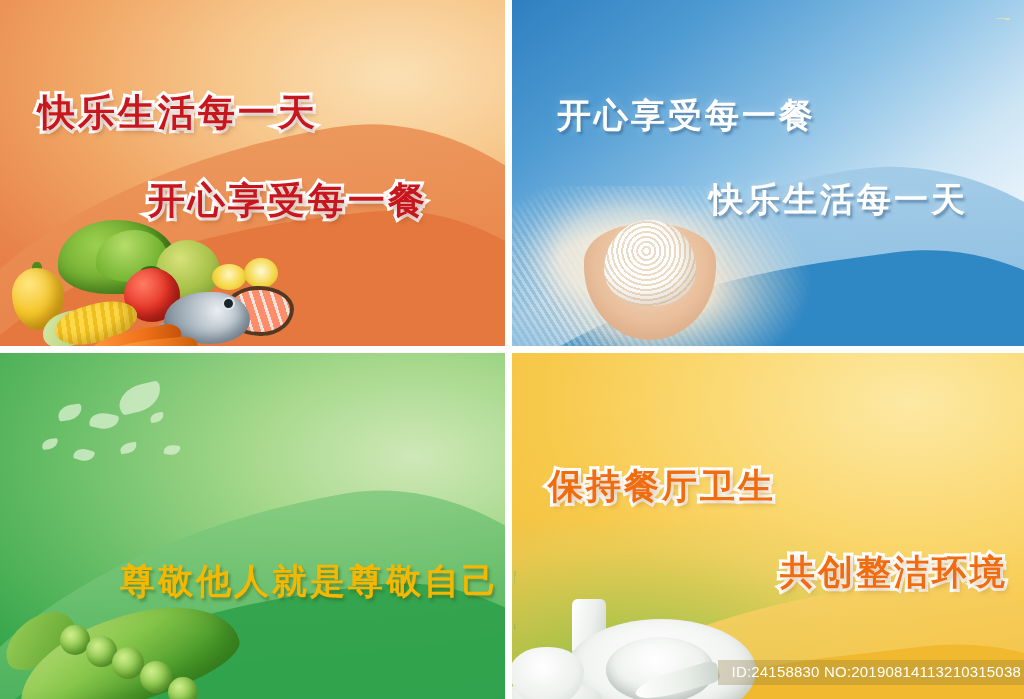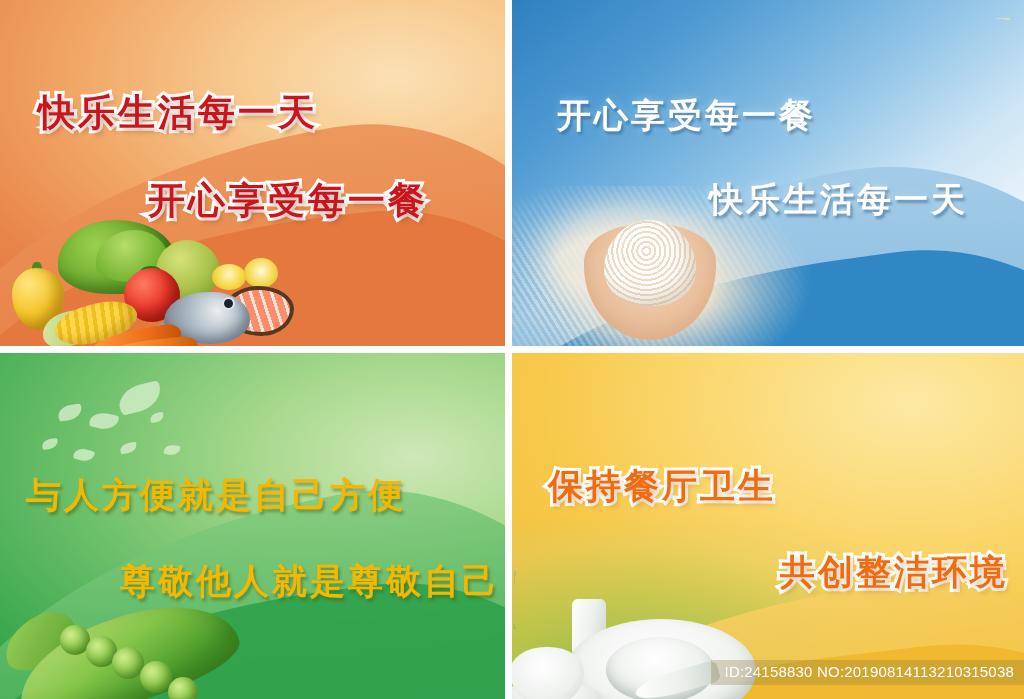--- a/index.html
+++ b/index.html
@@ -475,21 +475,21 @@
     font-weight: bold;
     font-size: 25px;
     color: #ffffff;
     letter-spacing: .5px;
     text-shadow: 1px 1px 2px rgba(0,0,0,.28);
   }
   #id-strip {
     position: absolute;
     right: 0px;
     bottom: 14px;
-    padding: 3px 10px 4px 14px;
+    padding: 3px 3px 4px 14px;
     background: rgba(140, 120, 60, .30);
     z-index: 60;
   }
   #id-text {
     font-family: "Liberation Sans", "DejaVu Sans", sans-serif;
     font-size: 15px;
     color: #ffffff;
     letter-spacing: .2px;
     white-space: nowrap;
   }
@@ -558,21 +558,20 @@
       <div class="pod-leaf"></div>
       <div class="pod-shell"></div>
       <div class="pea p1"></div>
       <div class="pea p2"></div>
       <div class="pea p3"></div>
       <div class="pea p4"></div>
       <div class="pea p5"></div>
     </div>
   </div>
 
-  <div class="line line-gold bl-line1">与人方便就是自己方便</div>
   <div class="line line-gold bl-line2">尊敬他人就是尊敬自己</div>
 
   <div class="panel panel-br">
     <div class="br-green-glow"></div>
     <div class="br-swoosh-a"></div>
     <div class="br-swoosh-b"></div>
 
     <div class="tableware">
       <div class="sprig"></div>
       <div class="vase"></div>

